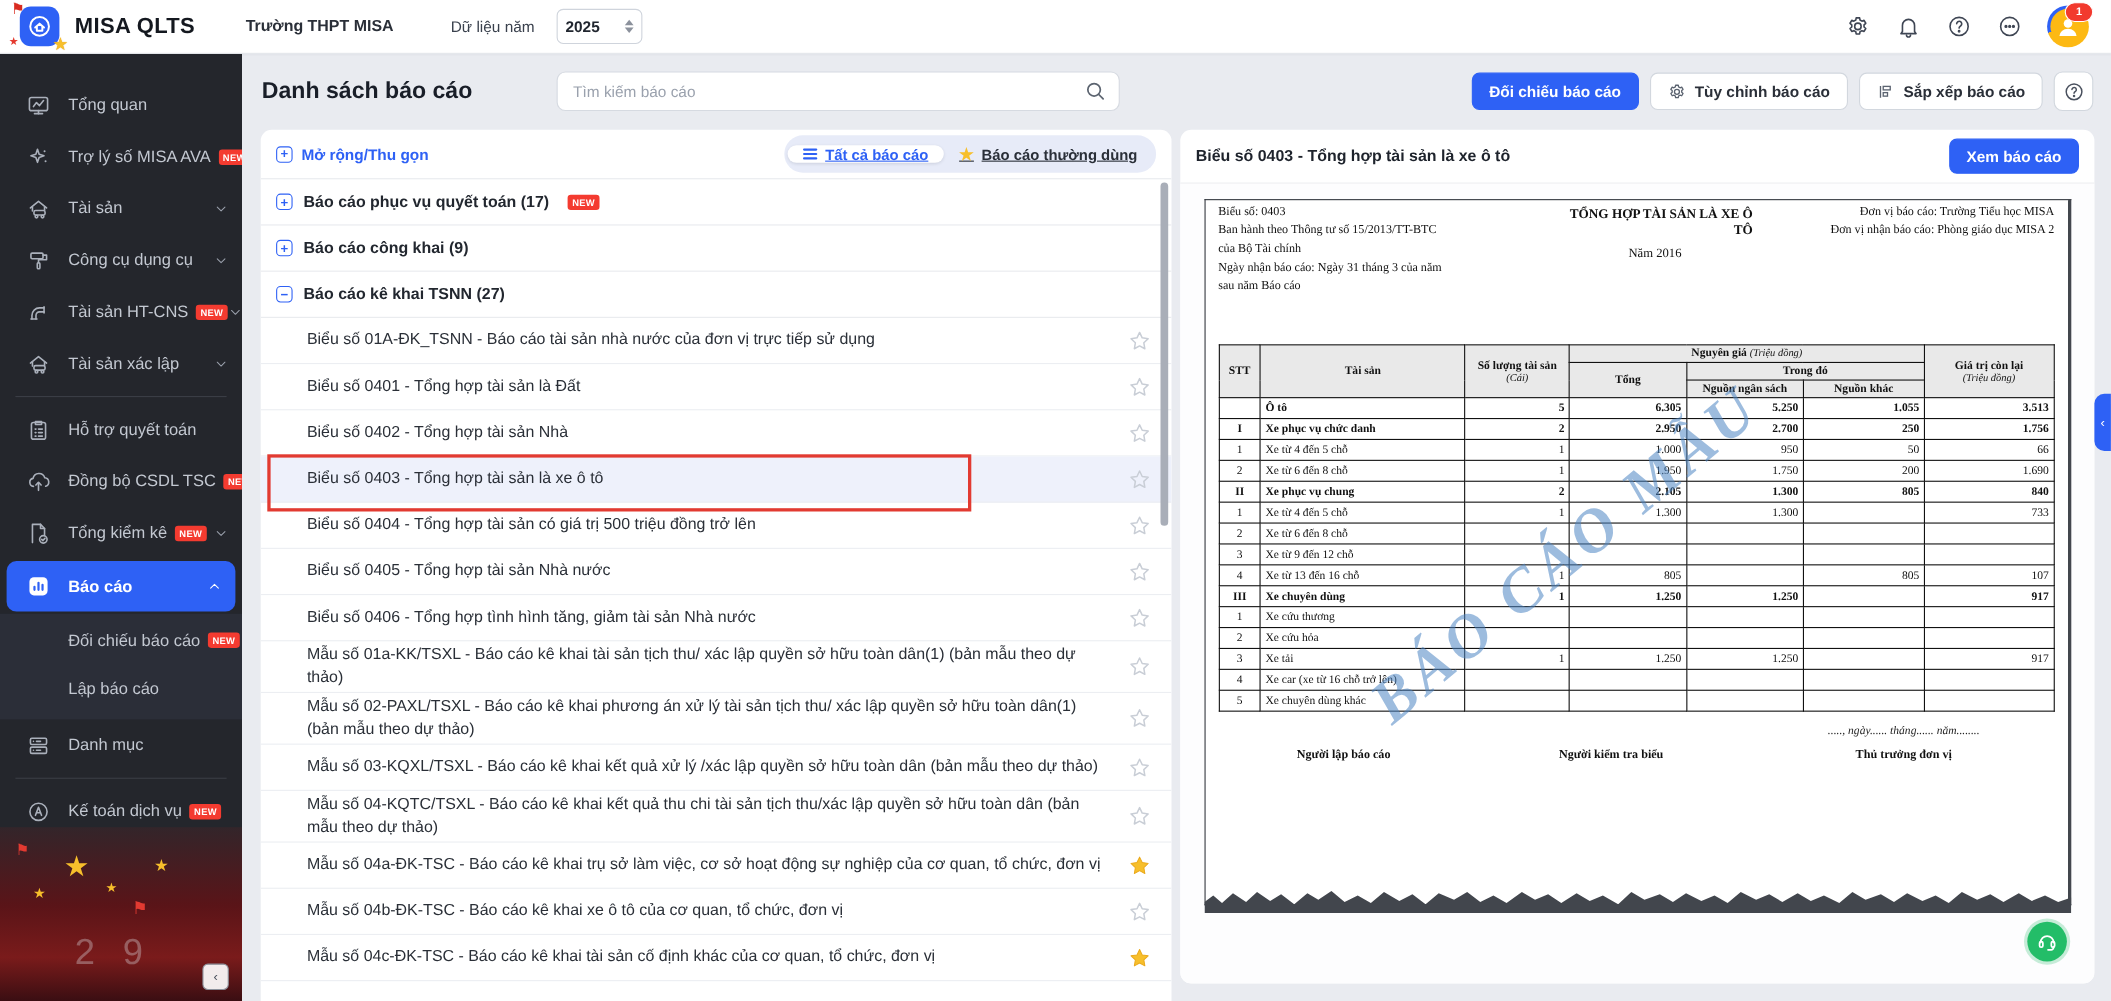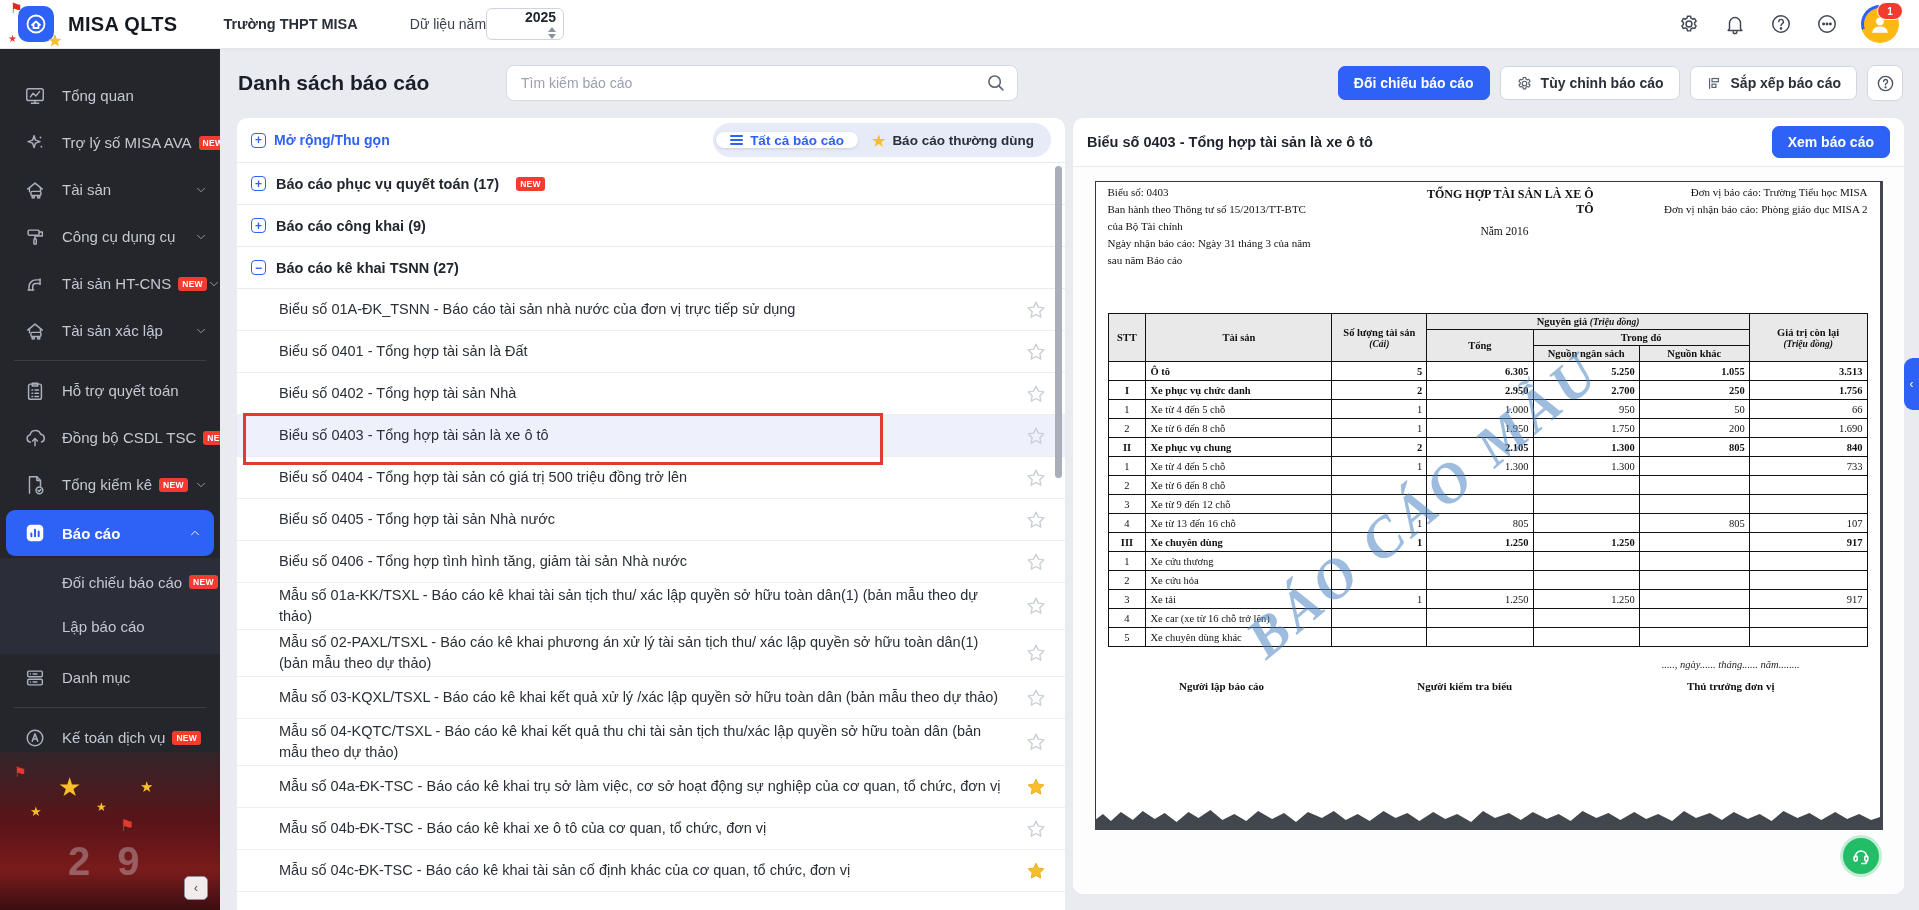--- a/index.html
+++ b/index.html
@@ -12,22 +12,22 @@
   .topbar{position:absolute;top:0;left:0;right:0;height:48px;background:#fff;border-bottom:1px solid #e3e6ea;
     display:flex;align-items:center;z-index:30;box-shadow:0 1px 2px rgba(16,24,40,.04);}
   .logo-wrap{position:relative;width:46px;height:44px;margin-left:12px;flex:0 0 auto;}
   .logo-sq{position:absolute;left:6px;top:4px;width:36px;height:36px;border-radius:10px;background:#2e61f5;display:flex;align-items:center;justify-content:center;}
   .logo-flag{position:absolute;left:-2px;top:-2px;font-size:14px;color:#d92b20;}
   .logo-star{position:absolute;right:-4px;bottom:-4px;font-size:16px;color:#f7bf2b;text-shadow:0 0 1px #d98f00;}
   .logo-star2{position:absolute;left:-4px;bottom:2px;font-size:10px;color:#e4392e;}
   .app-name{font-size:20px;font-weight:800;letter-spacing:.3px;color:#14181f;margin-left:10px;}
   .org-name{font-size:14.5px;font-weight:700;color:#2a2f38;margin-left:46px;}
   .year-label{font-size:14px;color:#3a414d;margin-left:52px;}
-  .year-box{margin-left:0;width:62px;height:30px;border:1px solid #cfd4dc;border-radius:6px;background:#fff;
-    display:flex;align-items:flex-end;justify-content:space-between;padding:0 7px;cursor:pointer;flex-direction:column;}
+  .year-box{margin-left:20px;width:62px;height:30px;border:1px solid #cfd4dc;border-radius:6px;background:#fff;
+    display:flex;align-items:center;justify-content:space-between;padding:0 7px;cursor:pointer;}
   .year-val{font-size:14px;font-weight:600;color:#21262f;}
   .spin{display:flex;flex-direction:column;gap:2px;}
   .spin i{width:0;height:0;border-left:4px solid transparent;border-right:4px solid transparent;display:block;}
   .spin .up{border-bottom:5px solid #8b919c;}
   .spin .dn{border-top:5px solid #8b919c;}
   .topbar-right{margin-left:auto;display:flex;align-items:center;gap:22px;padding-right:20px;}
   .tb-icon{width:24px;height:24px;color:#3f4654;cursor:pointer;display:flex;align-items:center;justify-content:center;}
   .tb-icon svg{width:22px;height:22px;}
   .avatar{position:relative;width:38px;height:38px;border-radius:50%;cursor:pointer;
     background:conic-gradient(#e23c30 0 12%,#fdb913 12% 70%,#2e61f5 70% 100%);display:flex;align-items:center;justify-content:center;}
@@ -47,21 +47,21 @@
   .badge-new{background:#f43b30;color:#fff;font-size:8.5px;font-weight:800;border-radius:3px;padding:2px 4px;margin-left:7px;letter-spacing:.3px;flex:0 0 auto;}
   .side-item .chev{margin-left:auto;color:#9aa0ac;display:flex;}
   .side-item .chev svg{width:14px;height:14px;}
   .side-item.active .chev{color:#fff;}
   .side-divider{height:1px;background:#3a3d45;margin:6px 14px;}
   .submenu{background:#2b2e38;padding:2px 0 6px;}
   .submenu .sub-item{height:44px;display:flex;align-items:center;padding-left:62px;font-size:15px;color:#c3c8d1;cursor:pointer;}
   .side-decor{position:absolute;left:0;right:0;bottom:0;height:158px;
     background:linear-gradient(180deg,#33252a 0%,#5a1418 45%,#7a1b1b 75%,#3a0e12 100%);overflow:hidden;}
   .side-decor .st{position:absolute;color:#f7bf2b;}
-  .side-decor .num{position:absolute;left:68px;bottom:26px;font-size:40px;font-weight:700;color:rgba(220,224,230,.35);letter-spacing:8px;}
+  .side-decor .num{position:absolute;left:68px;bottom:26px;font-size:33px;font-weight:400;color:rgba(220,224,230,.35);letter-spacing:8px;}
   .collapse-btn{position:absolute;right:12px;bottom:10px;width:22px;height:22px;border:1px solid #8d929c;border-radius:5px;
     background:rgba(255,255,255,.92);color:#4a505c;font-size:12px;display:flex;align-items:center;justify-content:center;cursor:pointer;}
   
   .main{position:absolute;top:48px;left:220px;right:0;bottom:0;background:#e9ebf0;}
   .main-header{height:70px;display:flex;align-items:center;padding:0 16px 0 18px;}
   .page-title{font-size:21px;font-weight:700;color:#191e28;width:268px;flex:0 0 auto;}
   .search-box{position:relative;width:512px;height:36px;flex:0 0 auto;}
   .search-box input{width:100%;height:100%;box-sizing:border-box;border:1px solid #d6dae1;border-radius:8px;background:#fff;
     padding:0 40px 0 14px;font-size:14px;color:#21262f;outline:none;font-family:"Liberation Sans",sans-serif;}
   .search-box input::placeholder{color:#9aa1ad;}
@@ -74,21 +74,21 @@
   .help-round{width:34px;height:34px;border-radius:8px;background:#fff;border:1px solid #d2d7de;display:flex;align-items:center;justify-content:center;cursor:pointer;color:#4a515e;}
   .help-round svg{width:19px;height:19px;}
   .content{position:absolute;top:70px;left:17px;right:15px;bottom:0;display:flex;gap:8px;}
   
   .list-panel{width:828px;flex:0 0 auto;background:#fff;border-radius:10px 10px 0 0;position:relative;overflow:hidden;}
   .list-controls{height:44px;display:flex;align-items:center;padding:0 14px;border-bottom:1px solid #e8eaee;}
   .expand-toggle{display:flex;align-items:center;gap:8px;color:#2e61f5;font-size:14px;font-weight:600;cursor:pointer;}
   .sq-ico{width:15px;height:15px;border:1.6px solid #2e61f5;border-radius:4px;color:#2e61f5;font-size:12px;font-weight:700;
     display:flex;align-items:center;justify-content:center;line-height:1;flex:0 0 auto;box-sizing:border-box;}
   .tabs-pill{margin-left:auto;background:#e7ebf8;border-radius:18px;height:34px;display:flex;align-items:center;padding:3px;box-sizing:border-box;}
-  .tab{height:16px;border-radius:15px;display:flex;align-items:center;gap:7px;padding:0 14px;font-size:13.5px;cursor:pointer;color:#2a2f38;font-weight:600;}
+  .tab{height:16px;border-radius:15px;display:flex;align-items:center;gap:7px;padding:0 14px;font-size:13.5px;cursor:pointer;color:#2a2f38;font-weight:600;text-decoration:underline;}
   .tab.active{background:#fff;color:#2e61f5;box-shadow:0 1px 3px rgba(16,24,40,.12);}
   .tab .ham{display:flex;flex-direction:column;gap:2.5px;}
   .tab .ham i{width:13px;height:1.8px;background:#2e61f5;border-radius:1px;display:block;}
   .tab .star-y{color:#f7bf2b;font-size:15px;line-height:1;}
   .group-row{height:41px;display:flex;align-items:center;gap:10px;padding:0 14px;border-bottom:1px solid #e8eaee;cursor:pointer;}
   .group-row .g-lbl{font-size:14.5px;font-weight:700;color:#22272f;}
   .report-row{min-height:42px;display:flex;align-items:center;padding:2px 18px 2px 42px;border-bottom:1px solid #eceef2;cursor:pointer;position:relative;box-sizing:border-box;}
   .report-row .r-lbl{font-size:14.5px;color:#2a2f37;line-height:1.45;padding-right:14px;max-width:740px;}
   .report-row .star{margin-left:auto;flex:0 0 auto;width:22px;height:22px;cursor:pointer;}
   .report-row .star svg{width:22px;height:22px;}
@@ -104,21 +104,21 @@
   .doc-page{position:relative;width:788px;height:642px;background:#fff;border:1px solid #34383f;border-right:3px solid #43474e;
     font-family:"Liberation Serif",serif;color:#111;box-sizing:border-box;padding:2px 12px 0;}
   .doc-head{display:grid;grid-template-columns:302px 1fr 268px;column-gap:6px;}
   .meta-left div{font-size:11px;line-height:1.55;}
   .doc-title{text-align:right;font-size:12px;font-weight:700;margin-top:3px;}
   .doc-sub{text-align:center;font-size:11.5px;margin-top:8px;}
   .meta-right div{font-size:11px;line-height:1.55;text-align:right;}
   .doc-table{width:100%;border-collapse:collapse;margin-top:44px;table-layout:fixed;}
   .doc-table th,.doc-table td{border:1px solid #111;font-size:10.5px;padding:2px 4px;box-sizing:border-box;}
   .doc-table th{background:#e9e9e9;font-weight:700;text-align:center;}
-  .doc-table th .unit{font-weight:700;font-style:italic;font-size:9.5px;}
+  .doc-table th .unit{font-weight:400;font-style:italic;font-size:9.5px;}
   .doc-table td{height:19px;}
   .doc-table td.c0{text-align:center;}
   .doc-table td.c1{text-align:left;}
   .doc-table td.num{text-align:right;}
   .doc-table tr.bold td{font-weight:700;}
   .sign-date{margin-top:12px;display:grid;grid-template-columns:30% 34% 36%;}
   .sign-date span{grid-column:3;text-align:center;font-size:10.5px;font-style:italic;color:#222;}
   .sign-row{margin-top:10px;display:grid;grid-template-columns:30% 34% 36%;}
   .sign-row span{text-align:center;font-size:11px;font-weight:700;}
   .watermark{position:absolute;left:158px;top:432px;transform:rotate(-40deg);transform-origin:left center;

